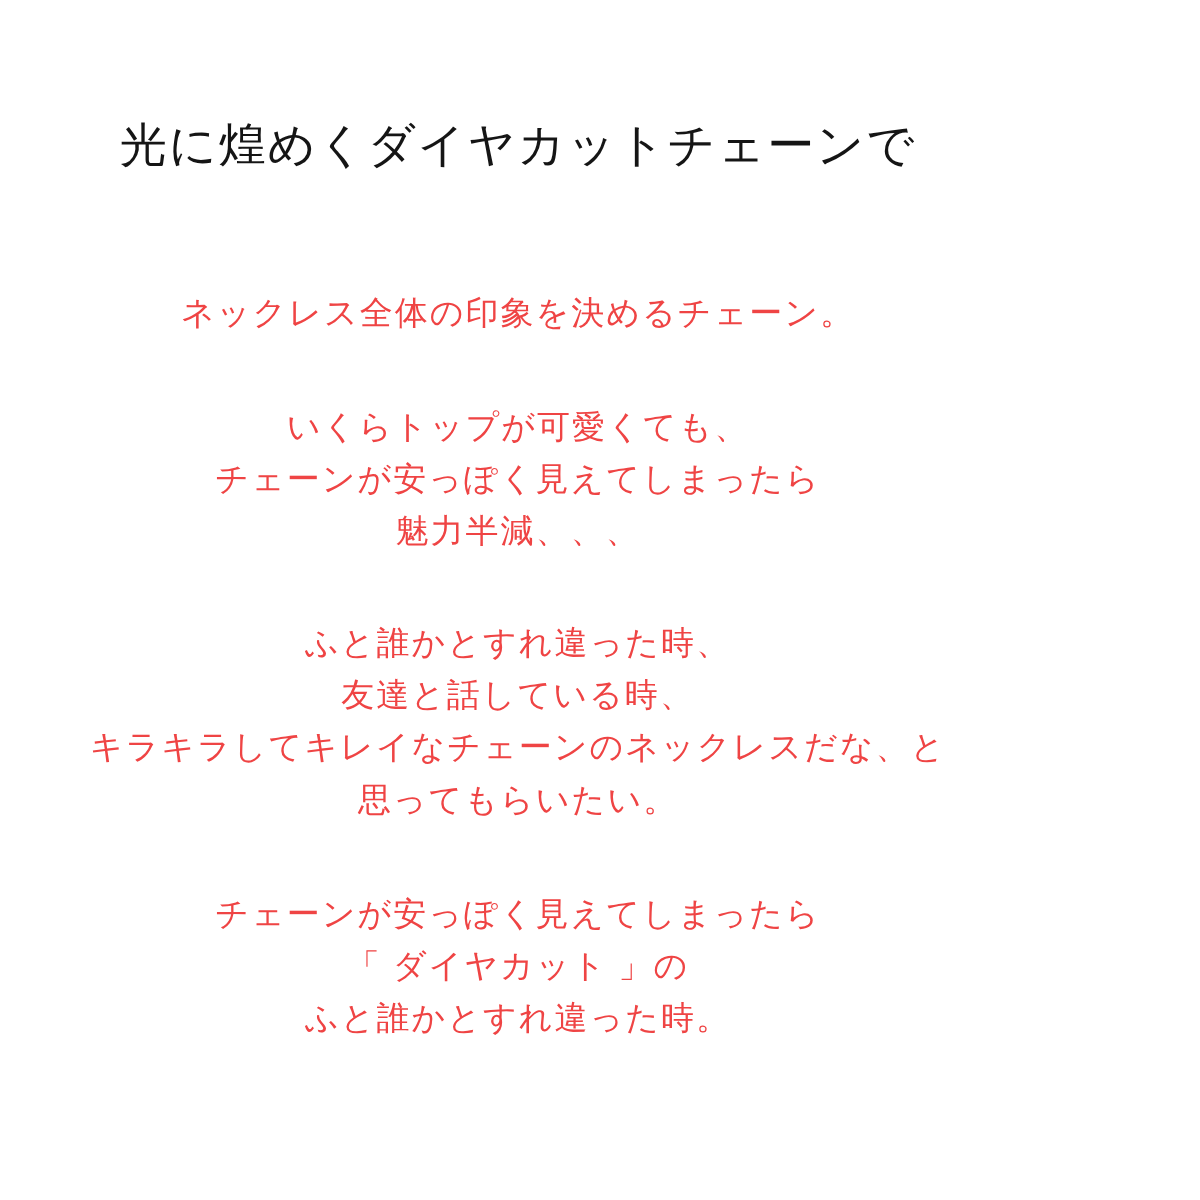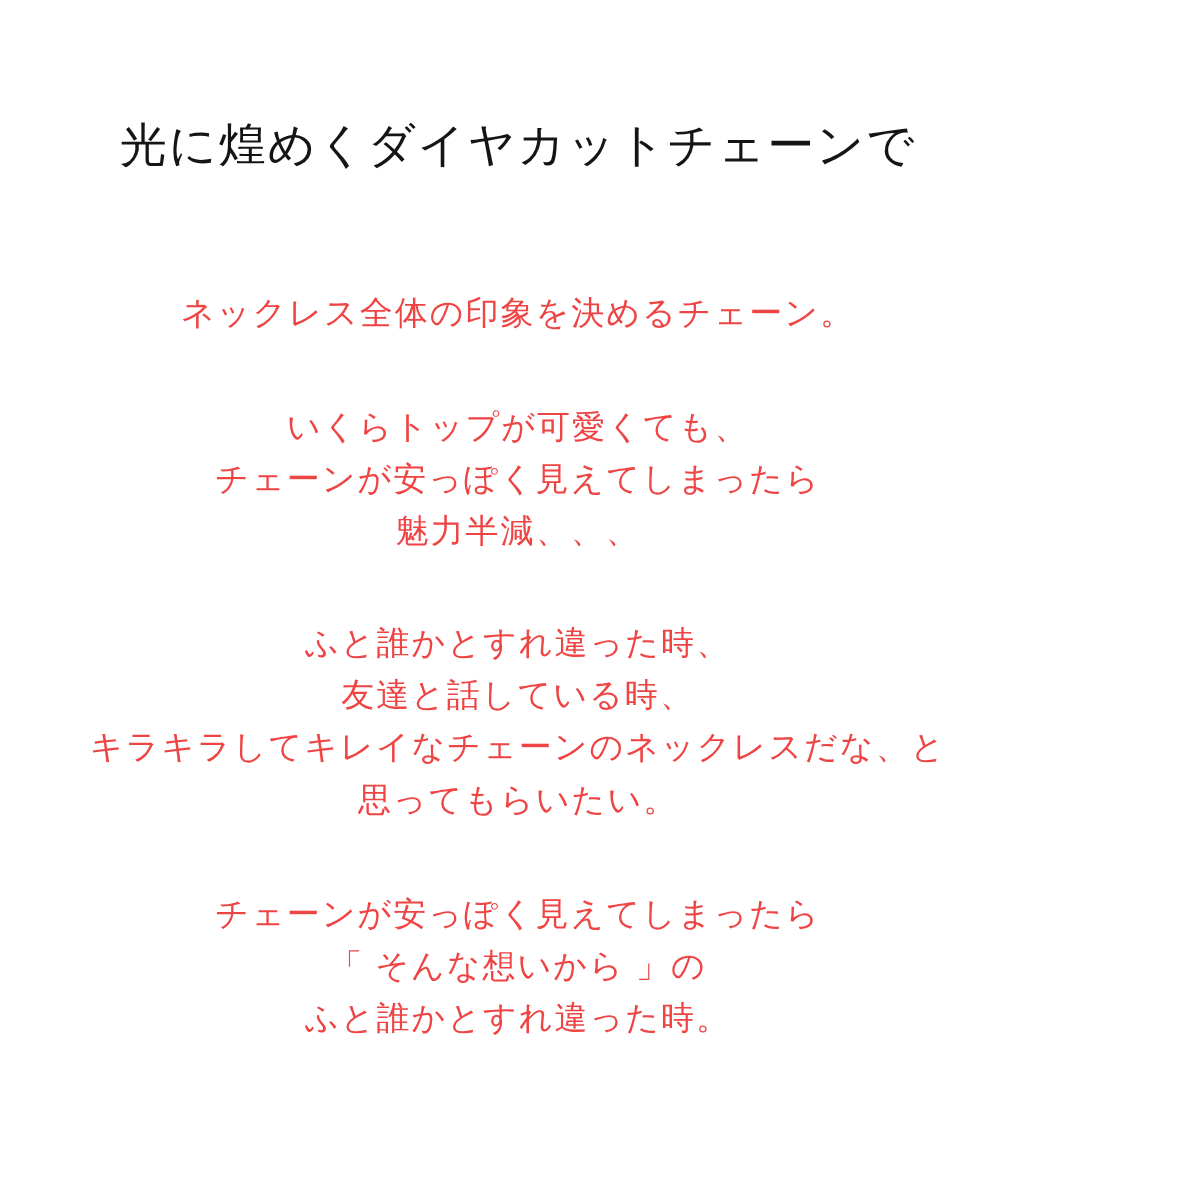--- a/index.html
+++ b/index.html
@@ -84,18 +84,18 @@
 
     <p class="para p-3">
       <span class="line">ふと誰かとすれ違った時、</span>
       <span class="line">友達と話している時、</span>
       <span class="line">キラキラしてキレイなチェーンのネックレスだな、と</span>
       <span class="line">思ってもらいたい。</span>
     </p>
 
     <p class="para p-4">
       <span class="line">チェーンが安っぽく見えてしまったら</span>
-      <span class="line">「 そんな想いから 」の</span>
+      <span class="line">「 ダイヤカット 」の</span>
       <span class="line">ふと誰かとすれ違った時。</span>
     </p>
 
   </div>
 </div>
 
 </body></html>

